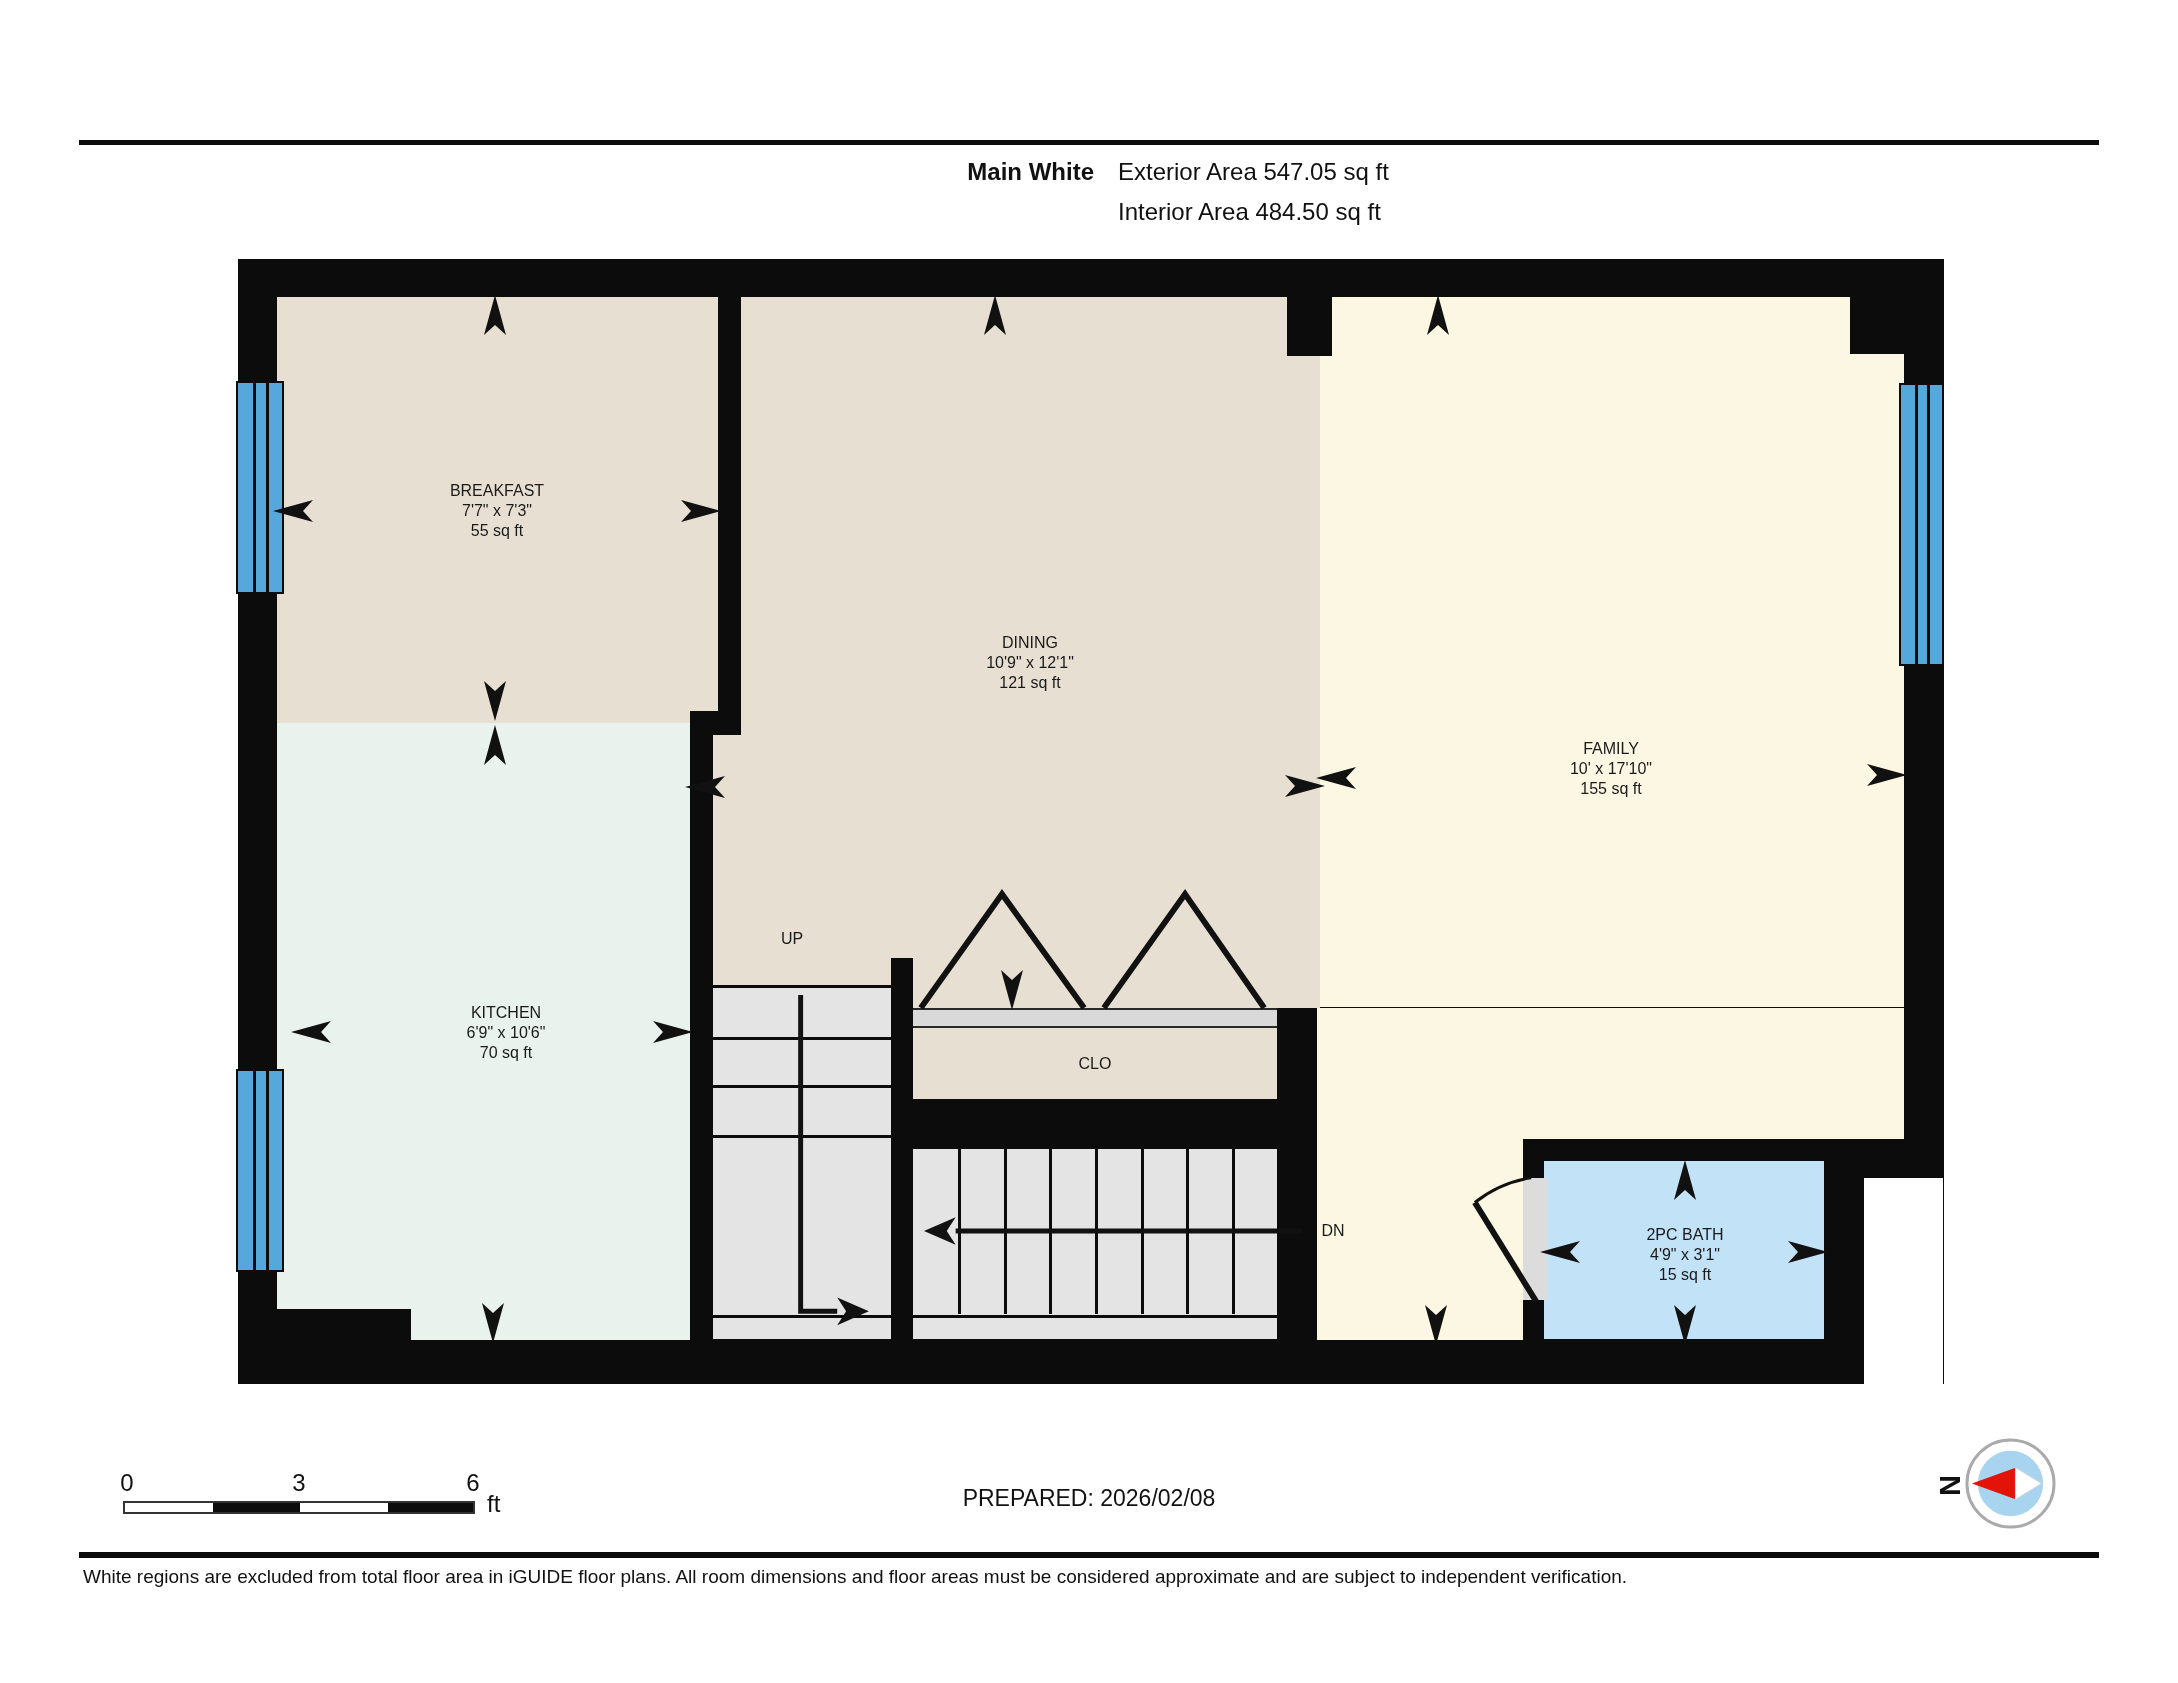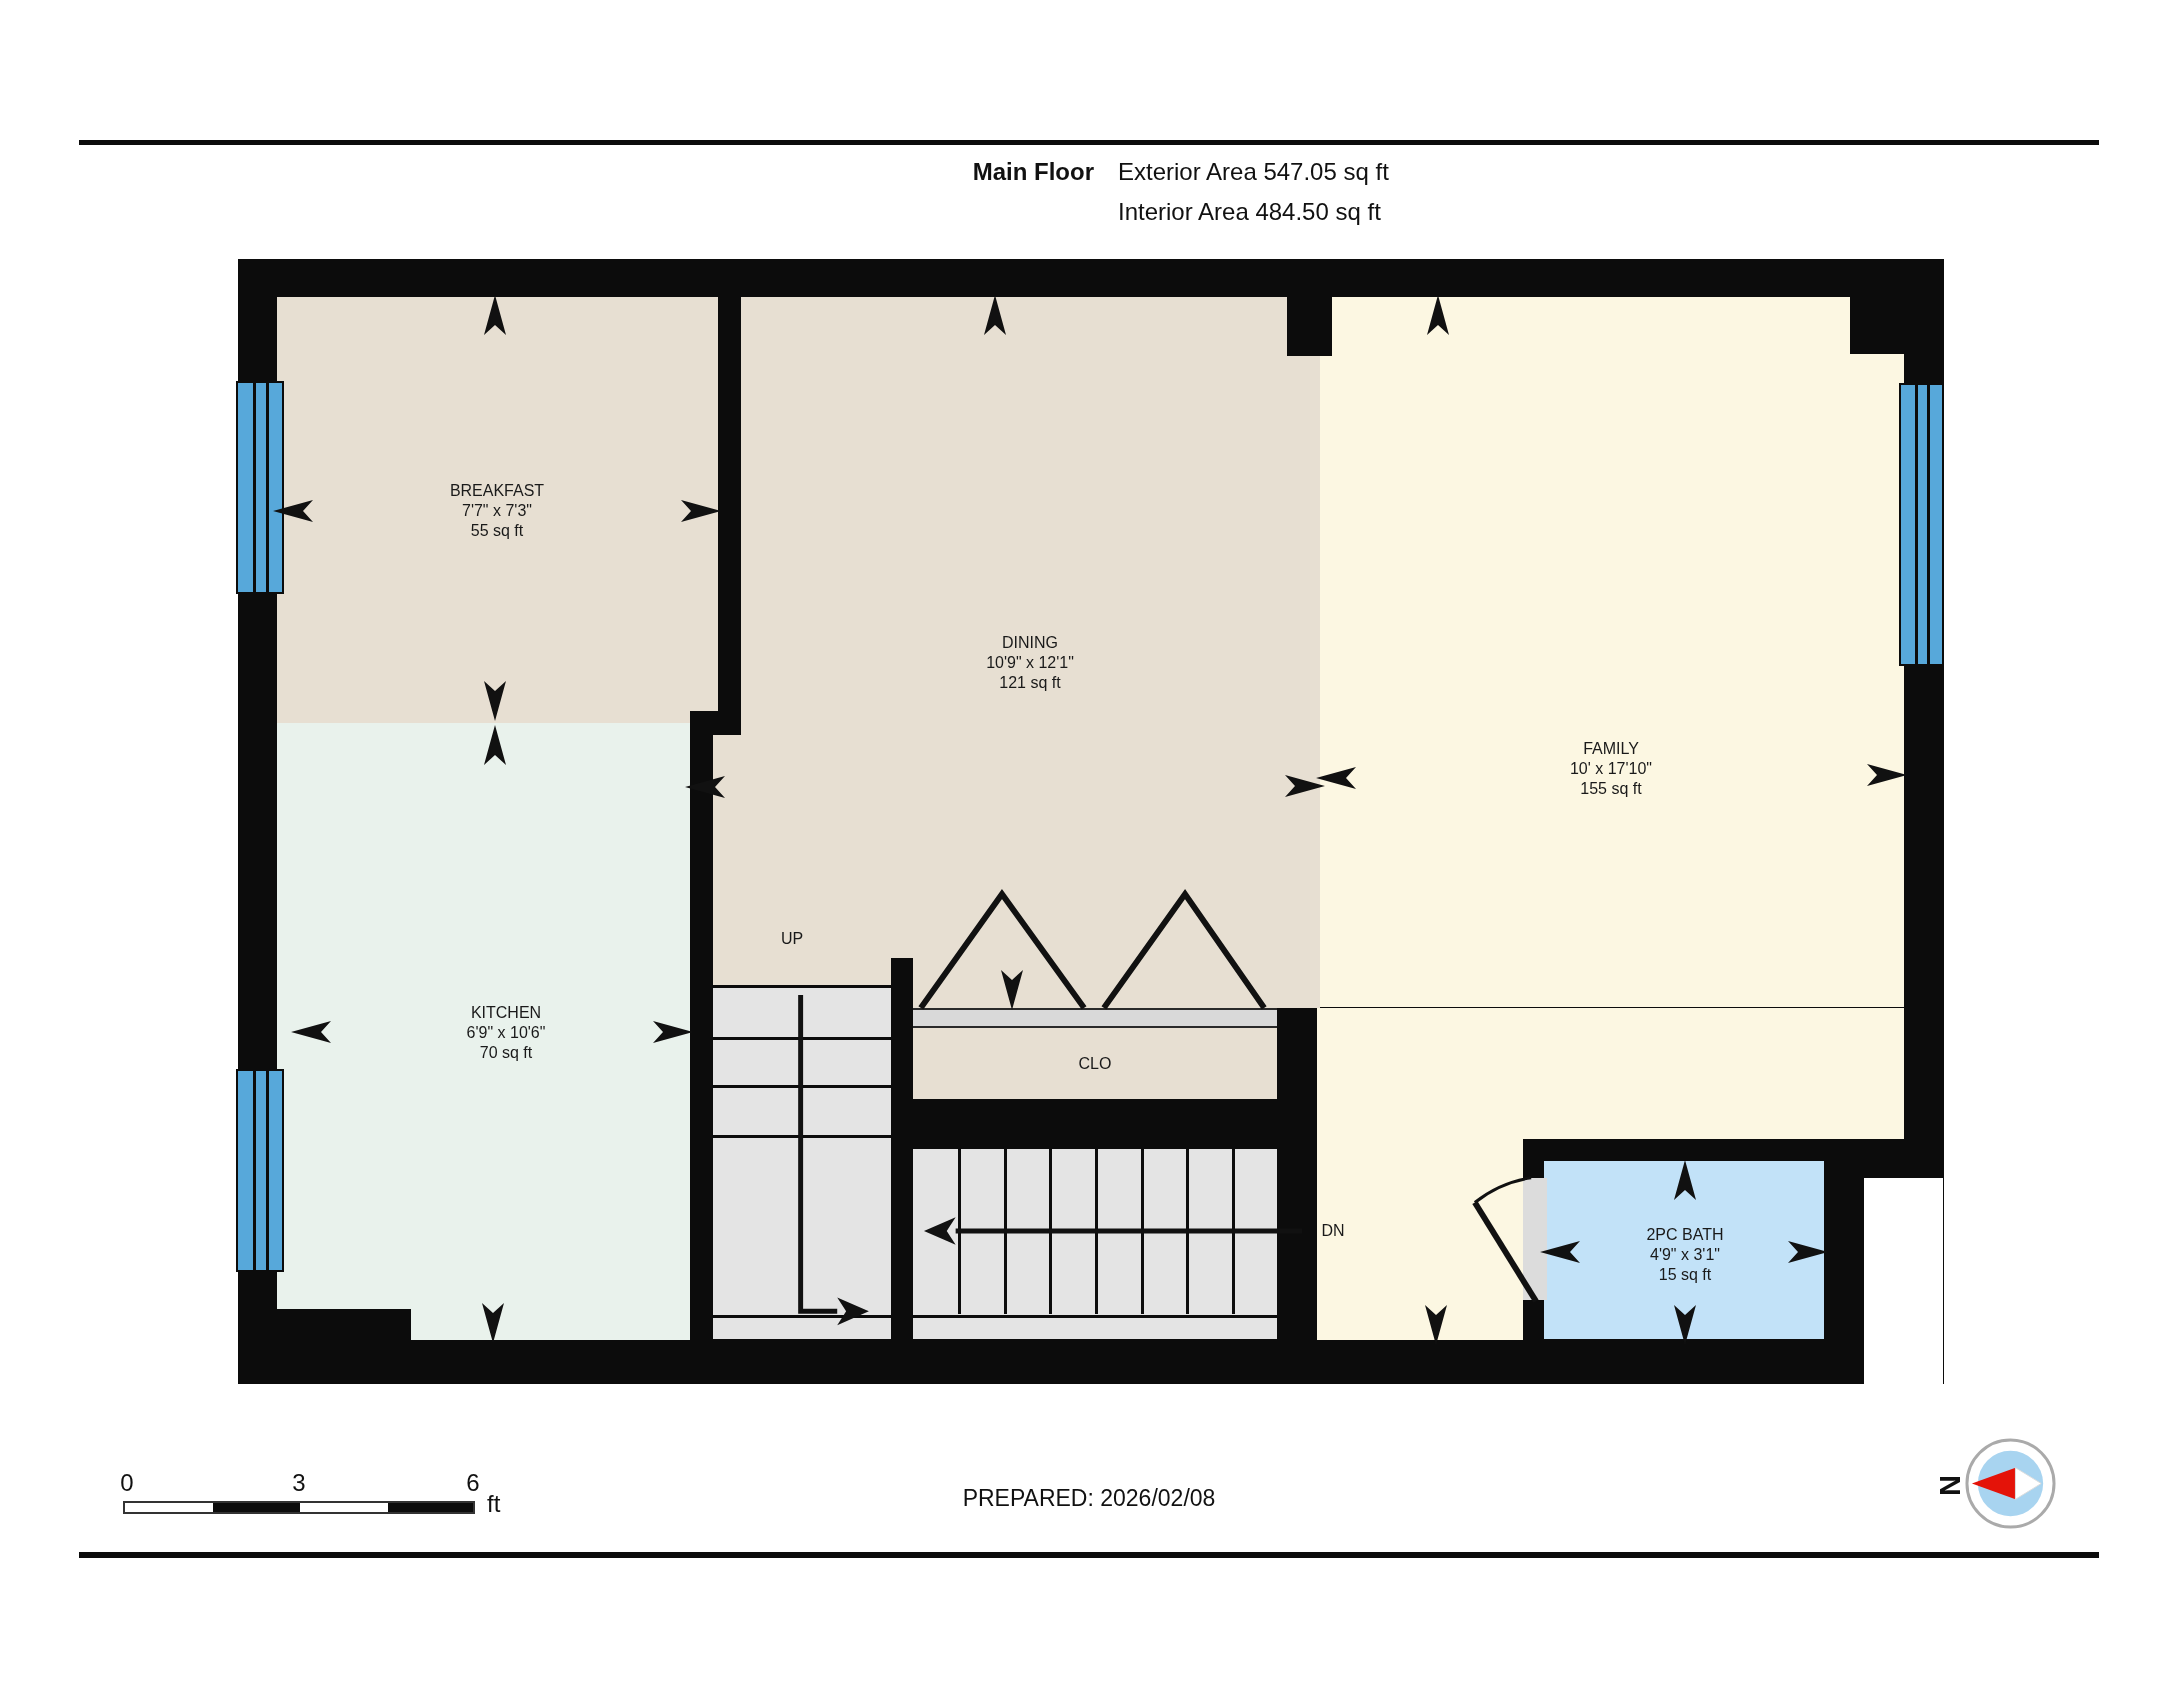--- a/index.html
+++ b/index.html
@@ -38,21 +38,21 @@
   .prepared{position:absolute;left:1089px;top:1485px;transform:translateX(-50%);font-size:23px;white-space:nowrap;}
   .footer-text{position:absolute;left:83px;top:1566px;font-size:19px;white-space:nowrap;}
   .north{position:absolute;left:1940px;top:1469px;font-size:29px;font-weight:bold;transform:rotate(-90deg);}
 </style>
 </head>
 <body>
 
 <div class="page">
 
   <div class="hline" style="left:79px;top:140px;width:2020px;height:5px;"></div>
-  <div class="sub-bold" style="left:896px;top:158px;width:198px;">Main Floor</div>
+  <div class="sub-bold" style="left:896px;top:158px;width:198px;">Main White</div>
   <div class="sub" style="left:1118px;top:158px;">Exterior Area 547.05 sq ft</div>
   <div class="sub" style="left:1118px;top:198px;text-align:center;">Interior Area 484.50 sq ft</div>
 
   <div class="r" style="left:0;top:0;width:2178px;height:1683px;">
 
     <div class="r black" style="left:238px;top:259px;width:1706px;height:1125px;"></div>
 
     <div class="r white" style="left:1864px;top:1178px;width:79px;height:206px;"></div>
 
     <div class="r beige" style="left:277px;top:297px;width:441px;height:426px;"></div>
@@ -279,15 +279,16 @@
     <svg width="93" height="93" viewBox="0 0 94 94">
       <circle cx="47" cy="47" r="44" fill="#ffffff" stroke="#aaaaaa" stroke-width="3"></circle>
       <circle cx="47" cy="47" r="33" fill="#a8d4f0"></circle>
       <polygon points="8,47 52,31 52,63" fill="#e41309"></polygon>
       <polygon points="52,31 78,47 52,63" fill="#ffffff" stroke="#dddddd" stroke-width="1"></polygon>
     </svg>
   </div>
   <div class="north">N</div>
 
   <div class="hline" style="left:79px;top:1552px;width:2020px;height:6px;"></div>
+  <div class="footer-text">White regions are excluded from total floor area in iGUIDE floor plans. All room dimensions and floor areas must be considered approximate and are subject to independent verification.</div>
 
 </div>
 
 
 </body></html>

